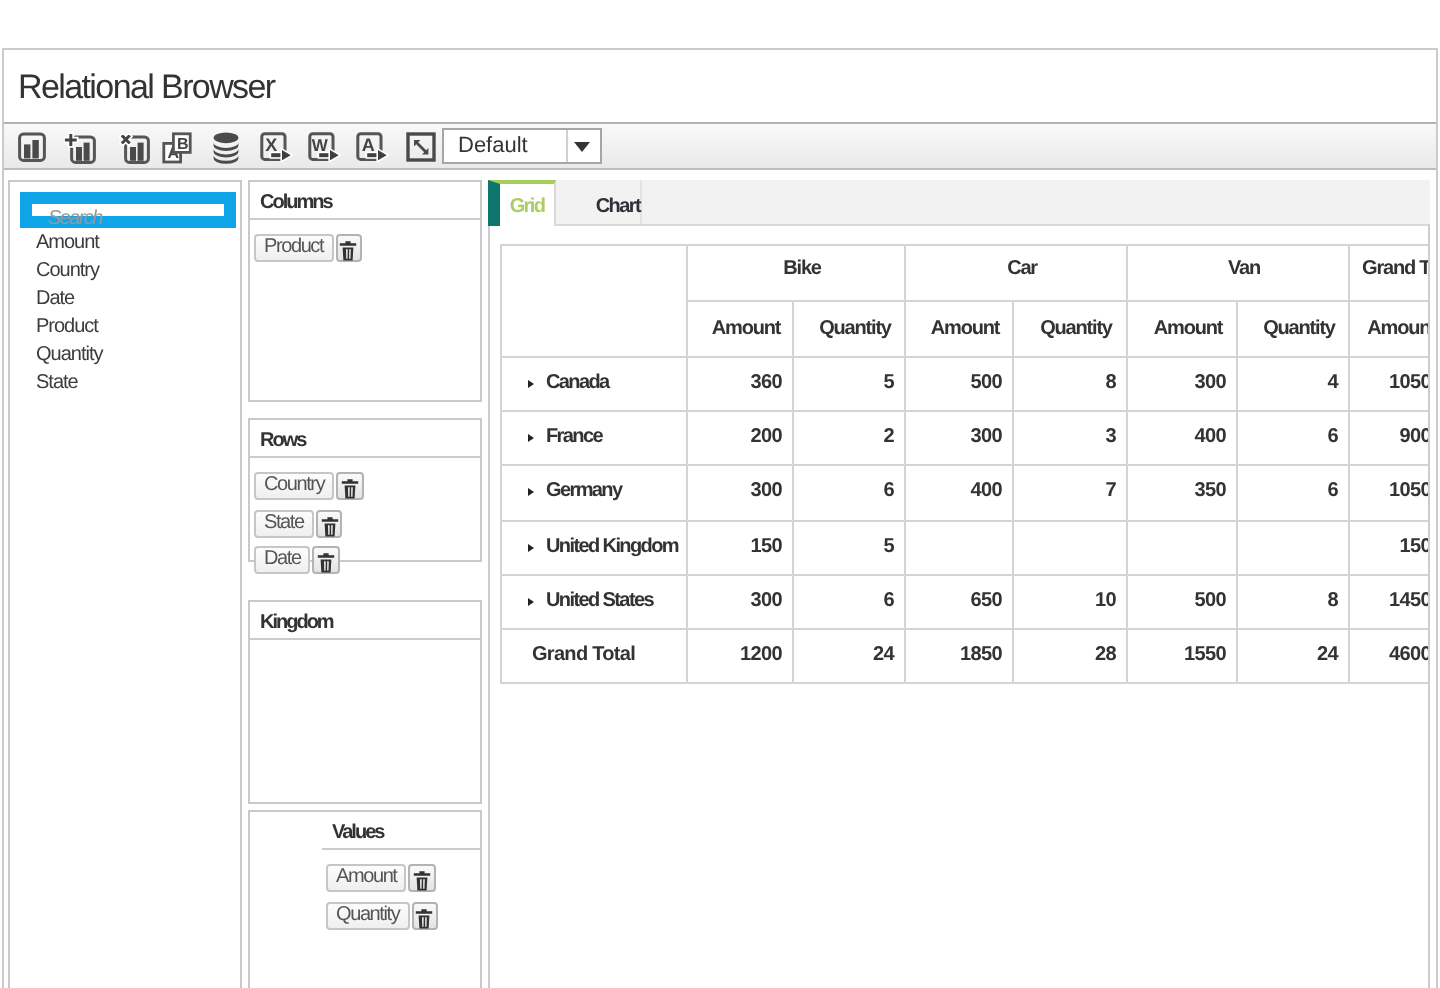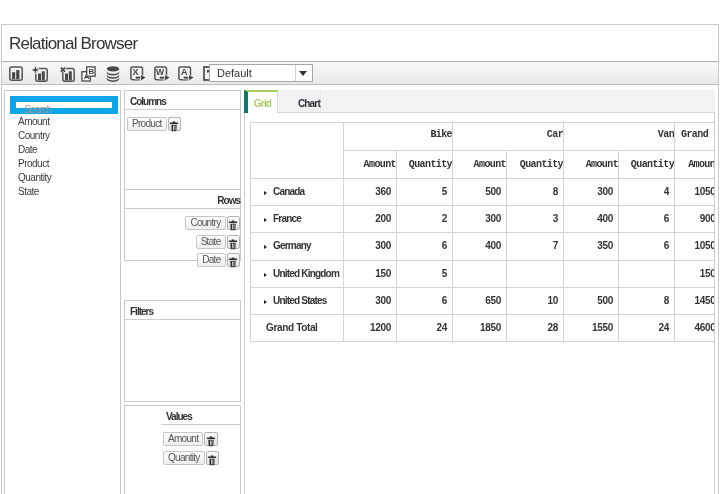--- a/index.html
+++ b/index.html
@@ -5,48 +5,48 @@
   * { margin:0; padding:0; box-sizing:border-box; }
   html,body { width:720px; height:494px; background:#fff; font-family:"Liberation Sans", sans-serif; overflow:hidden; }
   body { position:relative; }
   .abs { position:absolute;margin-top:24px; }
   .outer { left:1px; top:0px; width:718px; height:493px; border:1px solid #cbcbcb; }
   .title { left:9px; top:10px; font-size:17px; color:#333; letter-spacing:-0.8px; }
   .toolbar { left:2px; top:36.8px; width:716px; height:24.5px;
     background:linear-gradient(#f9f9f9,#e9e9e9);
     border-bottom:1px solid #bdbdbd; border-top:1px solid #b2b2b2; }
   .ticon { position:absolute; top:4px; }
-  .dd { left:209px; top:40px; width:104px; height:18px; border:1px solid #a6a6a6; background:#fff; }
+  .dd { left:221px; top:40px; width:80px; height:18px; border:1px solid #a6a6a6; background:#fff; }
   .dd .txt { position:absolute; left:7px; top:2px; font-size:11px; color:#333; }
   .dd .btn { position:absolute; right:0; top:0; width:17px; height:16px; border-left:1px solid #d0d0d0; background:#fff; }
   .dd .arr { position:absolute; right:5px; top:6px; width:0; height:0; border-left:4px solid transparent; border-right:4px solid transparent; border-top:5px solid #333; }
 
   .lpanel { left:4px; top:66px; width:117px; height:420px; border:1px solid #c9c9c9; background:#fff; }
   .search { position:absolute; left:5px; top:5px; width:107.5px; height:17.5px; border:6px solid #0ea5e9; font-style:italic; color:#999; font-size:10px; letter-spacing:-0.8px; padding-left:8px; line-height:16px; }
   .flist { position:absolute; left:13px; top:24px; font-size:10px; letter-spacing:-0.5px; color:#3c3c3c; }
   .flist div { height:14px; line-height:14px; }
 
   .mbox { left:124px; width:117px; border:1px solid #c9c9c9; background:#fff; }
   .mhead { font-weight:bold; font-size:10px; letter-spacing:-1px; color:#333; padding:5px 0 0 5px; height:19px; border-bottom:1px solid #ccc; }
   .chips { padding:7px 0 0 2px; }
   .chiprow { height:18.5px; }
   .chip { display:inline-block; vertical-align:top; height:14px; line-height:12.5px; border:1px solid #c6c6c6; border-radius:2px; background:linear-gradient(#fdfdfd,#efefef); color:#555; font-size:10px; letter-spacing:-0.7px; padding:0 4px; }
   .tbtn { display:inline-block; vertical-align:top; margin-left:1px; width:13.5px; height:14px; border:1px solid #b3b3b3; border-radius:2px; background:linear-gradient(#fafafa,#e3e3e3); text-align:center; }
   .tbtn svg { margin-top:1.5px; }
 
   .tabstrip { left:244px; top:66px; width:471px; height:22px; background:#f2f2f2; }
-  .tab-grid { position:absolute; left:0px; top:0px; width:34px; height:23px; background:#fff; border-top:2px solid #a7cd5a; border-left:4px solid #0f766e; border-right:1px solid #d9d9d9; color:#abcc66; font-weight:bold; font-size:10px; letter-spacing:-0.8px; text-align:center; line-height:24px; z-index:3; }
+  .tab-grid { position:absolute; left:0px; top:0px; width:34px; height:23px; background:#fff; border-top:2px solid #a7cd5a; border-left:6px solid #0f766e; border-right:1px solid #d9d9d9; color:#abcc66; font-weight:bold; font-size:10px; letter-spacing:-0.8px; text-align:center; line-height:24px; z-index:3; }
   .tab-chart { position:absolute; left:34px; top:0px; width:43px; height:22px; color:#30303a; font-weight:bold; font-size:10px; letter-spacing:-0.8px; text-align:right; line-height:27px; border-right:1px solid #e3e3e3; }
   .rpanel { left:244px; top:88px; width:471px; height:394px; border:1px solid #ccc; border-top:1px solid #d7d7d7; background:#fff; }
 
   .gridwrap { position:absolute; left:5px; top:9px; width:464px; height:221px; overflow:hidden; }
   table.pg { border-collapse:collapse; table-layout:fixed; width:470.5px; }
   table.pg td { border:1px solid #d4d4d4; font-size:10px; font-weight:bold; color:#333; padding:0; }
   table.pg td.num { text-align:right; padding-right:5px; letter-spacing:-0.3px; padding-bottom:2px; }
-  table.pg td.h { text-align:right; padding-left:6px; white-space:nowrap; overflow:hidden; letter-spacing:-0.6px;font-family:Liberation Mono, monospace; }
+  table.pg td.h { text-align:center; padding-left:6px; white-space:nowrap; overflow:hidden; letter-spacing:-0.6px; }
   table.pg td.lab { padding-left:13px; white-space:nowrap; overflow:hidden; letter-spacing:-0.8px; padding-bottom:2px; }
   table.pg td.r1 { padding-bottom:5px; }
   .exp { display:inline-block; width:0; height:0; border-top:2.8px solid transparent; border-bottom:2.8px solid transparent; border-left:3.6px solid #222; margin-right:6px; }
 
   .hscroll { left:245px; top:470px; width:469px; height:11px; background:#f5f5f5; }
   .hthumb { position:absolute; left:11px; top:1.5px; width:389px; height:8px; background:#c2c2c2; }
   .harrL { position:absolute; left:3px; top:2.5px; width:0; height:0; border-top:3px solid transparent; border-bottom:3px solid transparent; border-right:4px solid #444; }
   .harrR { position:absolute; right:3px; top:2.5px; width:0; height:0; border-top:3px solid transparent; border-bottom:3px solid transparent; border-left:4px solid #444; }
 </style>
 </head>
@@ -137,39 +137,39 @@
 
 <div class="abs mbox" style="top:66px;height:111px;">
   <div class="mhead">Columns</div>
   <div class="chips">
     <div class="chiprow"><span class="chip">Product</span><span class="tbtn"><svg width="10" height="11" viewBox="0 0 10 11">
             <path d="M3.7 0.6 h2.6 v1 h2.8 v1.3 h-8.2 v-1.3 h2.8 z" fill="#323232"></path>
             <path d="M2.3 3.7 h5.4 l-0.4 6.6 h-4.6 z M4 4.6 l0.1 4.8 h0.7 l0.05 -4.8 z M5.6 4.6 l-0.05 4.8 h0.7 l0.15 -4.8 z" fill="#323232" fill-rule="evenodd"></path>
           </svg></span></div>
   </div>
 </div>
-<div class="abs mbox" style="top:165px;height:72px;text-align:right;">
+<div class="abs mbox" style="top:185px;height:72px;">
   <div class="mhead">Rows</div>
   <div class="chips">
     <div class="chiprow"><span class="chip">Country</span><span class="tbtn"><svg width="10" height="11" viewBox="0 0 10 11">
             <path d="M3.7 0.6 h2.6 v1 h2.8 v1.3 h-8.2 v-1.3 h2.8 z" fill="#323232"></path>
             <path d="M2.3 3.7 h5.4 l-0.4 6.6 h-4.6 z M4 4.6 l0.1 4.8 h0.7 l0.05 -4.8 z M5.6 4.6 l-0.05 4.8 h0.7 l0.15 -4.8 z" fill="#323232" fill-rule="evenodd"></path>
           </svg></span></div>
     <div class="chiprow"><span class="chip">State</span><span class="tbtn"><svg width="10" height="11" viewBox="0 0 10 11">
             <path d="M3.7 0.6 h2.6 v1 h2.8 v1.3 h-8.2 v-1.3 h2.8 z" fill="#323232"></path>
             <path d="M2.3 3.7 h5.4 l-0.4 6.6 h-4.6 z M4 4.6 l0.1 4.8 h0.7 l0.05 -4.8 z M5.6 4.6 l-0.05 4.8 h0.7 l0.15 -4.8 z" fill="#323232" fill-rule="evenodd"></path>
           </svg></span></div>
     <div class="chiprow"><span class="chip">Date</span><span class="tbtn"><svg width="10" height="11" viewBox="0 0 10 11">
             <path d="M3.7 0.6 h2.6 v1 h2.8 v1.3 h-8.2 v-1.3 h2.8 z" fill="#323232"></path>
             <path d="M2.3 3.7 h5.4 l-0.4 6.6 h-4.6 z M4 4.6 l0.1 4.8 h0.7 l0.05 -4.8 z M5.6 4.6 l-0.05 4.8 h0.7 l0.15 -4.8 z" fill="#323232" fill-rule="evenodd"></path>
           </svg></span></div>
   </div>
 </div>
 <div class="abs mbox" style="top:276px;height:102px;">
-  <div class="mhead">Filters</div>
+  <div class="mhead">Kingdom</div>
 </div>
 <div class="abs mbox" style="top:381px;height:121px;padding-left:36px;">
   <div class="mhead">Values</div>
   <div class="chips">
     <div class="chiprow"><span class="chip">Amount</span><span class="tbtn"><svg width="10" height="11" viewBox="0 0 10 11">
             <path d="M3.7 0.6 h2.6 v1 h2.8 v1.3 h-8.2 v-1.3 h2.8 z" fill="#323232"></path>
             <path d="M2.3 3.7 h5.4 l-0.4 6.6 h-4.6 z M4 4.6 l0.1 4.8 h0.7 l0.05 -4.8 z M5.6 4.6 l-0.05 4.8 h0.7 l0.15 -4.8 z" fill="#323232" fill-rule="evenodd"></path>
           </svg></span></div>
     <div class="chiprow"><span class="chip">Quantity</span><span class="tbtn"><svg width="10" height="11" viewBox="0 0 10 11">
             <path d="M3.7 0.6 h2.6 v1 h2.8 v1.3 h-8.2 v-1.3 h2.8 z" fill="#323232"></path>

